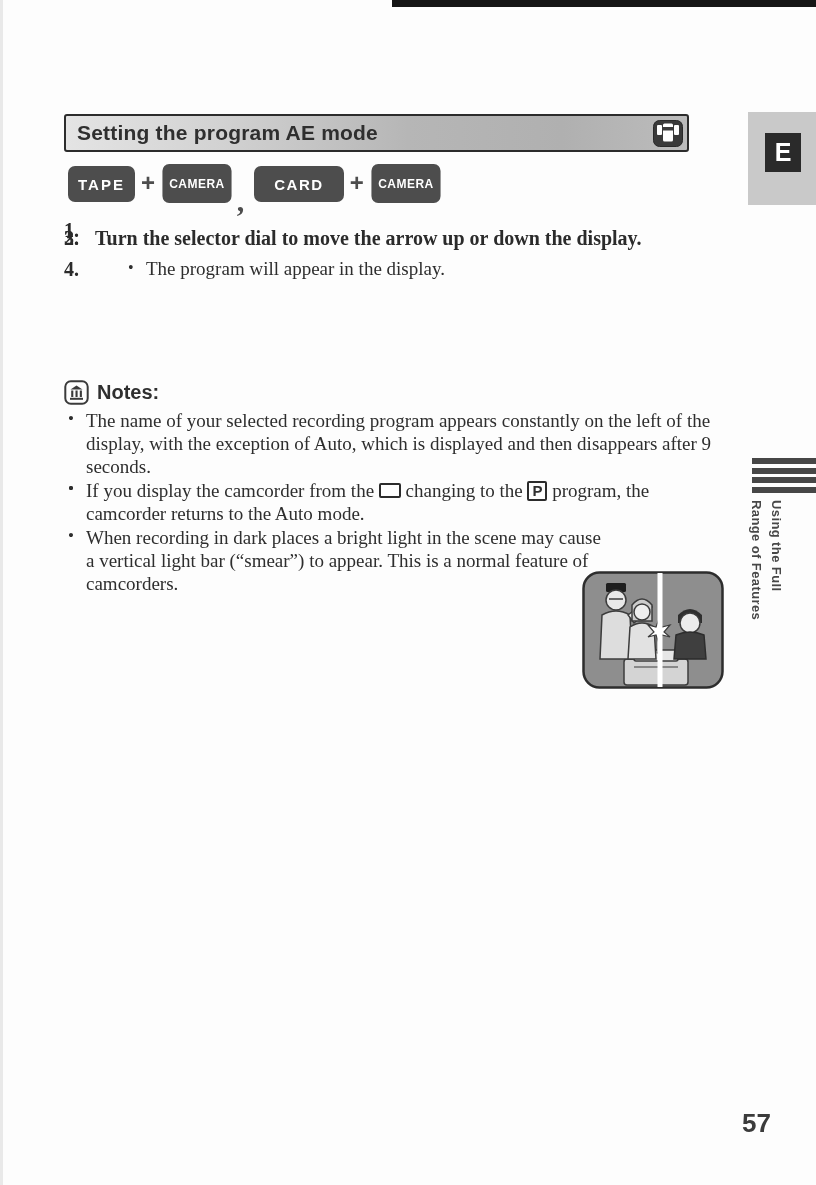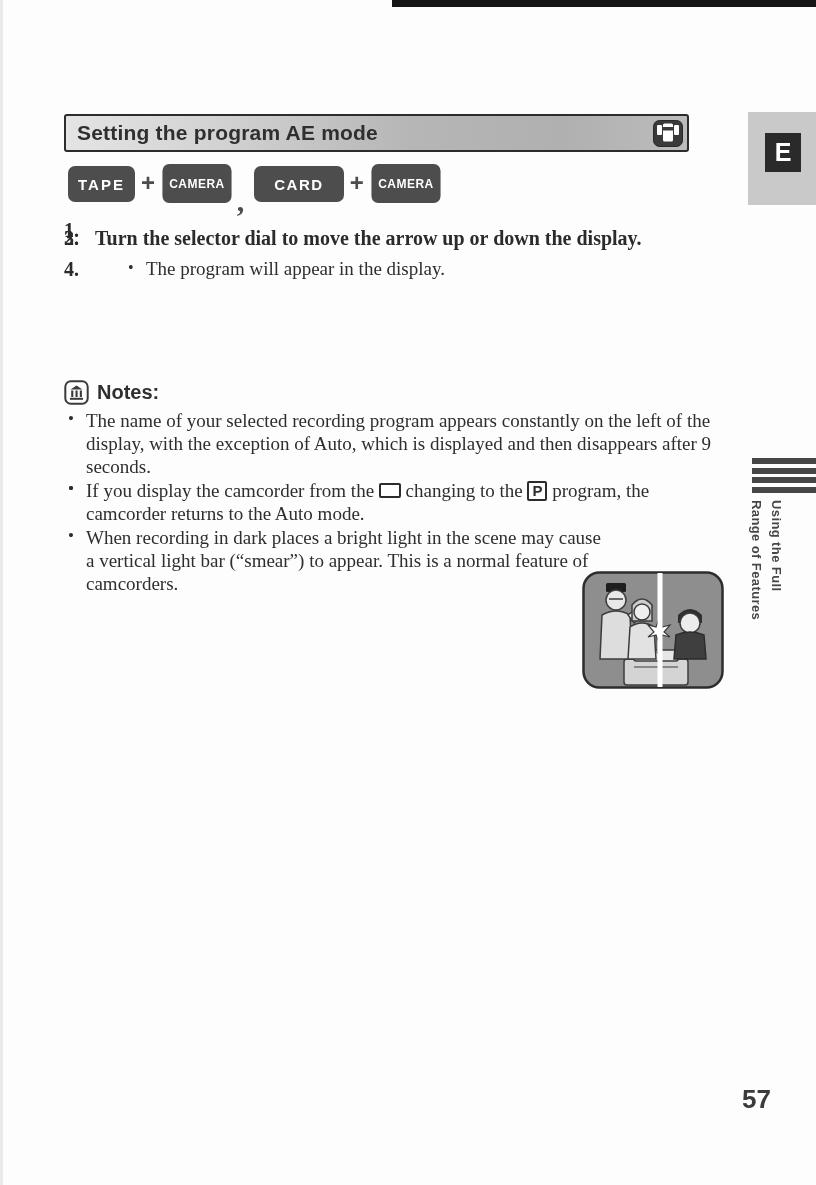--- a/index.html
+++ b/index.html
@@ -95,21 +95,21 @@
   .side-tab{position:absolute;left:746px;top:458px;width:70px;}
   .side-bars .bar{height:6px;margin-bottom:3.5px;background:#474747;margin-left:6px;}
   .side-text{
     margin-top:7px;writing-mode:vertical-rl;
     font-family:"Liberation Sans",sans-serif;font-weight:bold;font-size:13px;
     line-height:1.55;letter-spacing:0.4px;color:#474747;height:155px;white-space:pre-line;
   }
 
   
   .page-num{
-    position:absolute;left:742px;top:1084px;
+    position:absolute;left:742px;top:1108px;
     font-family:"Liberation Sans",sans-serif;font-weight:bold;font-size:26px;color:#3b3b3b;
   }
 </style>
 </head>
 <body>
 
 <div class="sheet">
   <div class="left-edge"></div>
   <div class="top-edge"></div>
 

